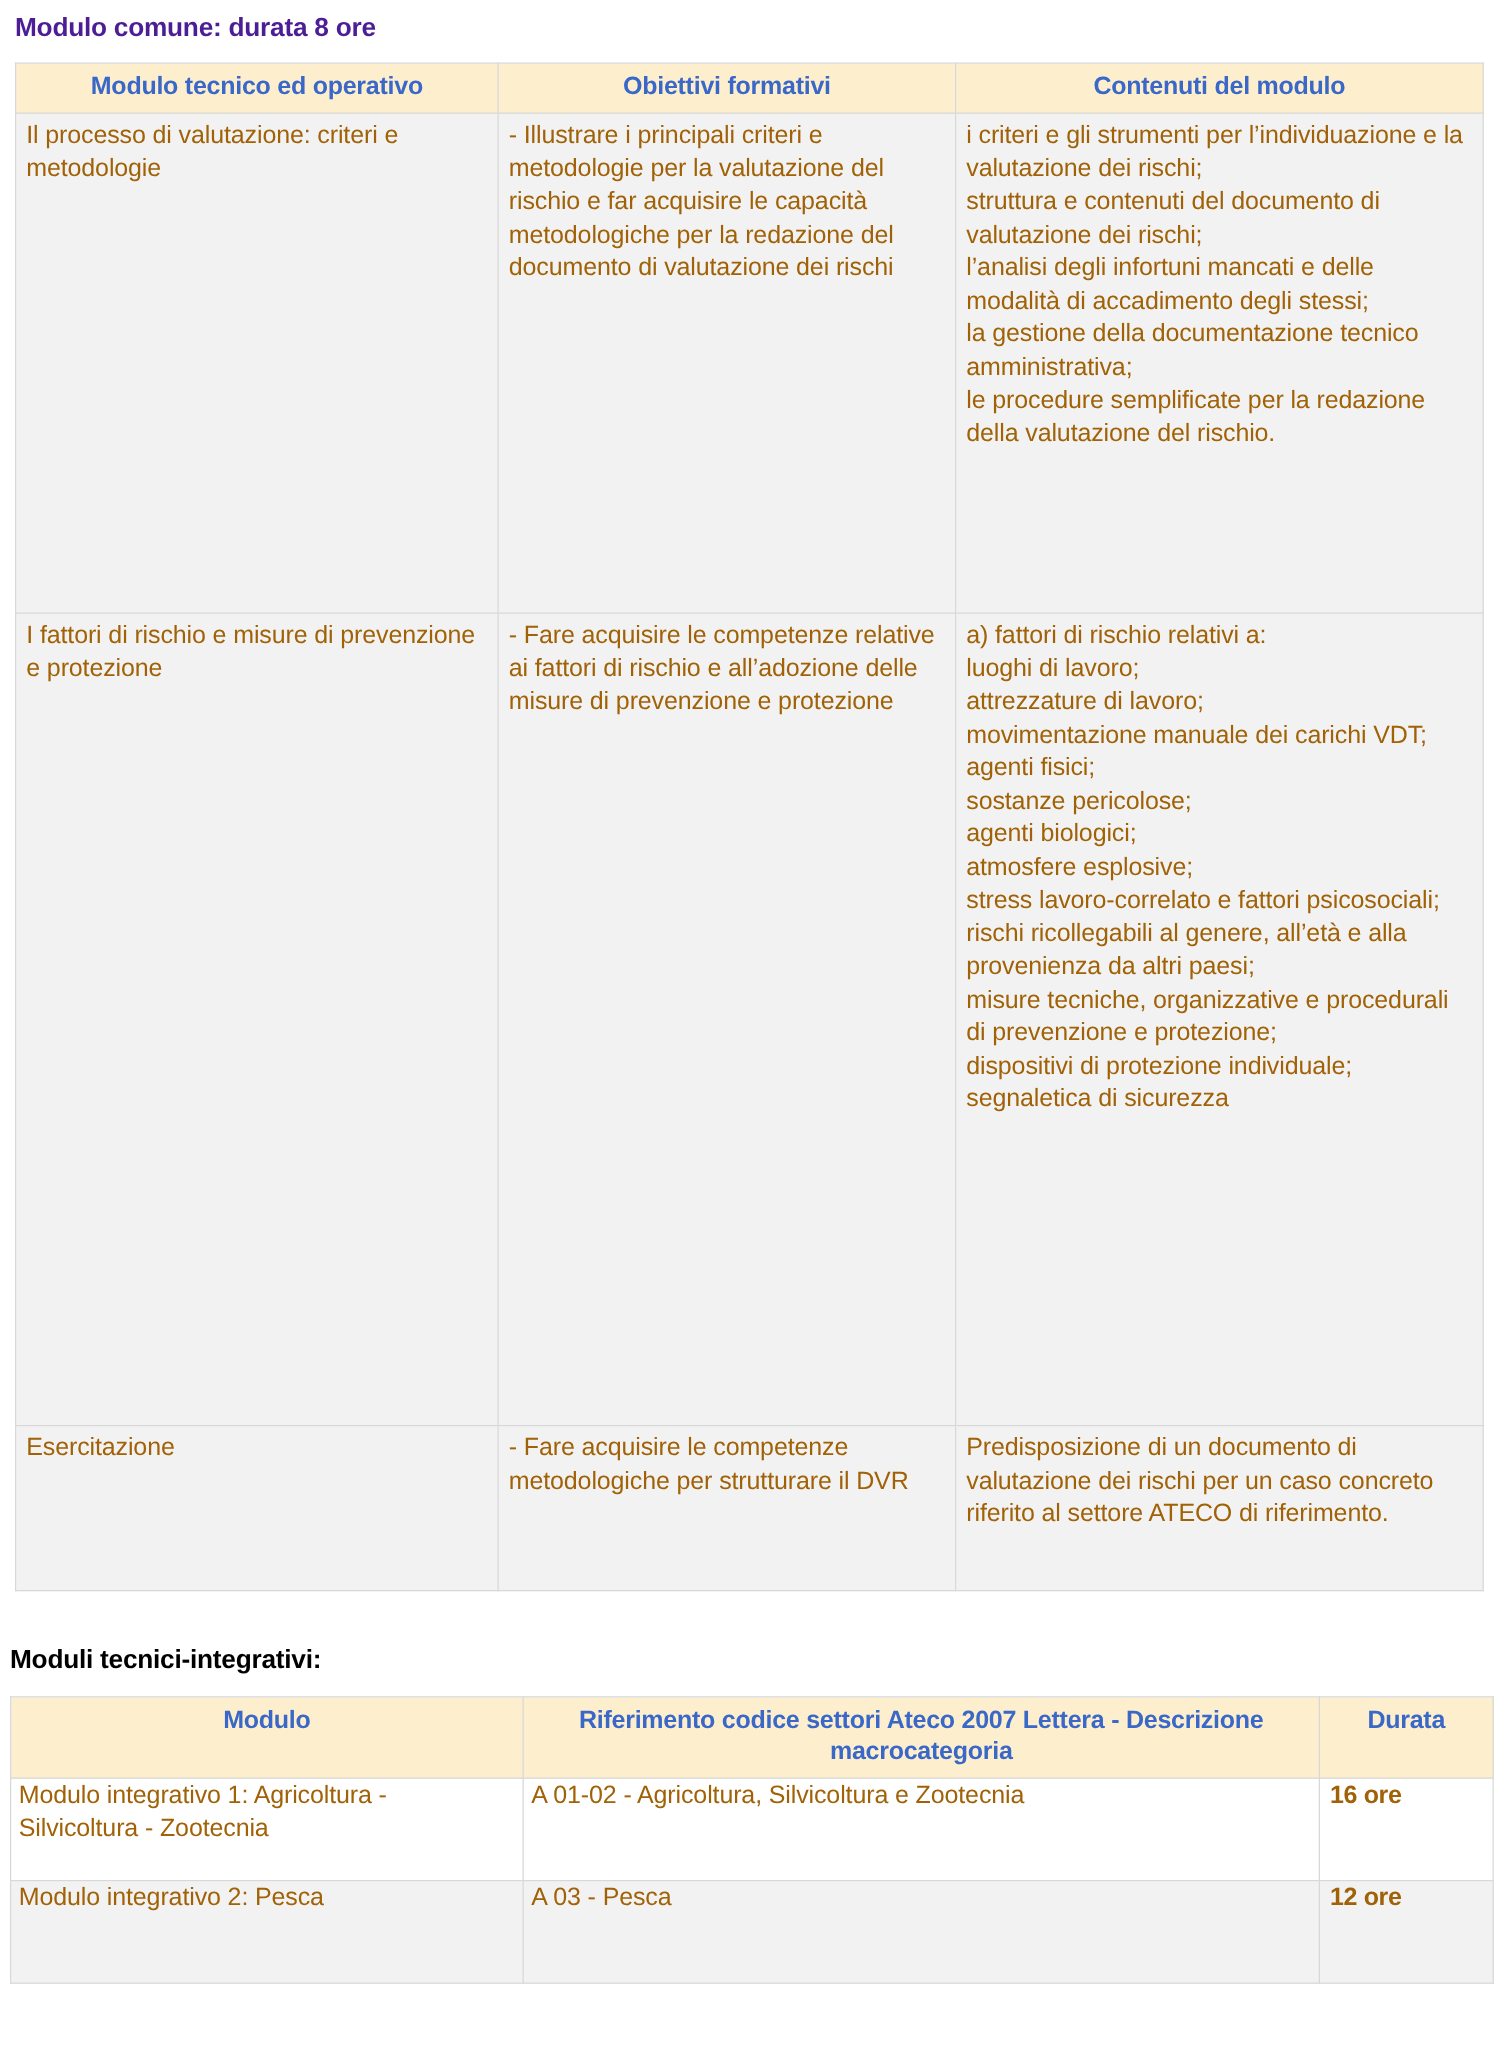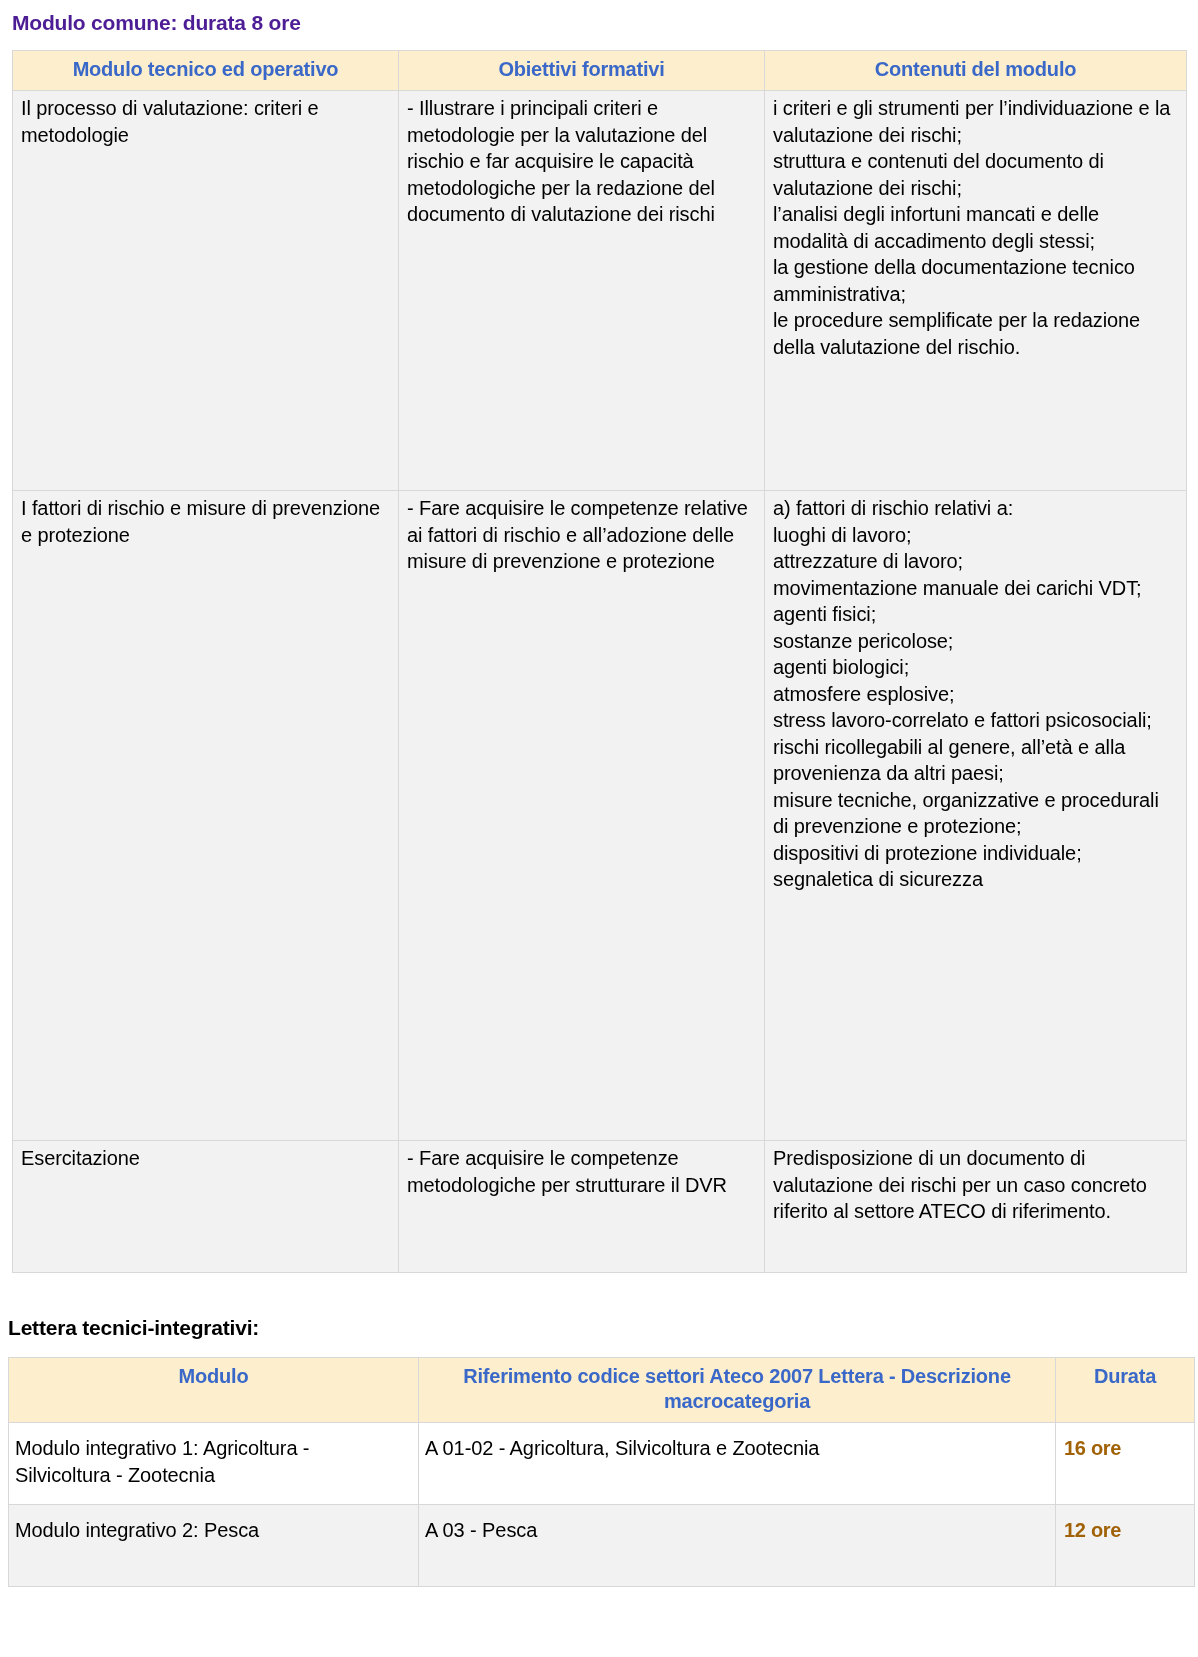--- a/index.html
+++ b/index.html
@@ -64,21 +64,21 @@
     line-height: 25px;
     text-align: center;
     padding-top: 6px;
     padding-bottom: 8px;
     letter-spacing: -0.2px;
   }
   table.grid td {
     background: #f2f2f2;
     font-size: 20px;
     line-height: 26.5px;
-    color: #000000;
+    color: #a16207;
     letter-spacing: -0.1px;
   }
 
   
   #table-modulo-comune {
     width: 1174px;
     margin-left: 12px;
   }
   #table-modulo-comune .col-modulo   { width: 386px; }
   #table-modulo-comune .col-obiett   { width: 366px; }
@@ -99,21 +99,21 @@
     margin-left: 8px;
   }
   #table-moduli-integrativi .col-mod  { width: 410px; }
   #table-moduli-integrativi .col-rif  { width: 637px; }
   #table-moduli-integrativi .col-dur  { width: 139px; }
 
   #table-moduli-integrativi th { padding-left: 6px; padding-right: 6px; }
   #table-moduli-integrativi td {
     background: #ffffff;
     line-height: 27px;
-    padding-top: 12px;
+    padding-top: 0;
     padding-left: 6px;
   }
   #table-moduli-integrativi tr.alt td {
     background: #f2f2f2;
   }
   #table-moduli-integrativi tr.body-row td { height: 82px; }
   #table-moduli-integrativi td.c-dur {
     color: #a16207;
     font-weight: bold;
     text-align: left;
@@ -174,21 +174,21 @@
       <tr class="row-3">
         <td class="c-modulo nowrap-lines">Esercitazione</td>
         <td class="c-obiett nowrap-lines">- Fare acquisire le competenze metodologiche per strutturare il DVR</td>
         <td class="c-content nowrap-lines">Predisposizione di un documento di valutazione dei rischi per un caso concreto riferito al settore ATECO di riferimento.</td>
       </tr>
     </tbody>
   </table>
 
   <div class="gap-between"></div>
 
-  <div class="title-black">Lettera tecnici-integrativi:</div>
+  <div class="title-black">Moduli tecnici-integrativi:</div>
 
   <table class="grid" id="table-moduli-integrativi">
     <colgroup>
       <col class="col-mod">
       <col class="col-rif">
       <col class="col-dur">
     </colgroup>
     <thead>
       <tr class="hdr">
         <th>Modulo</th>

